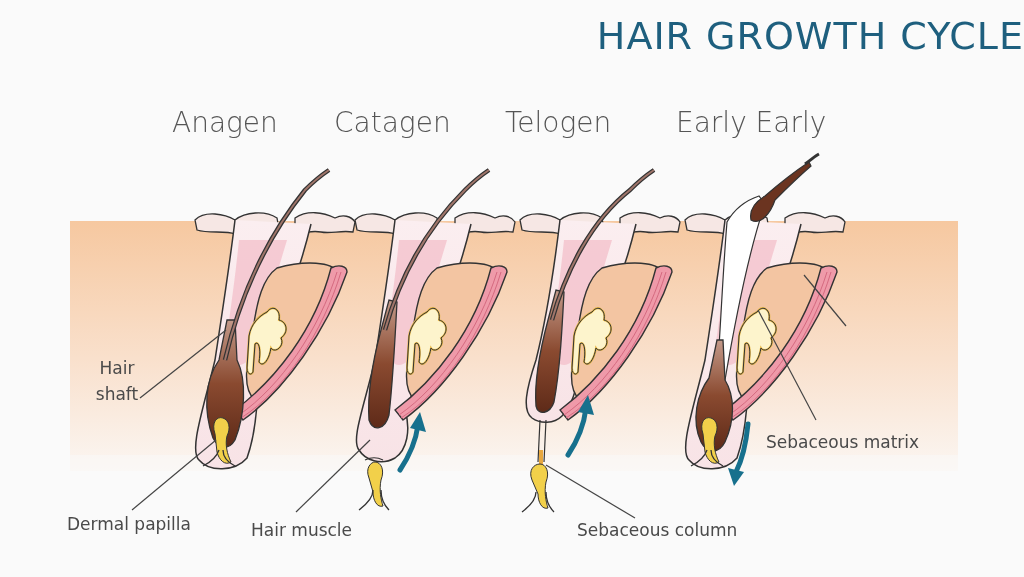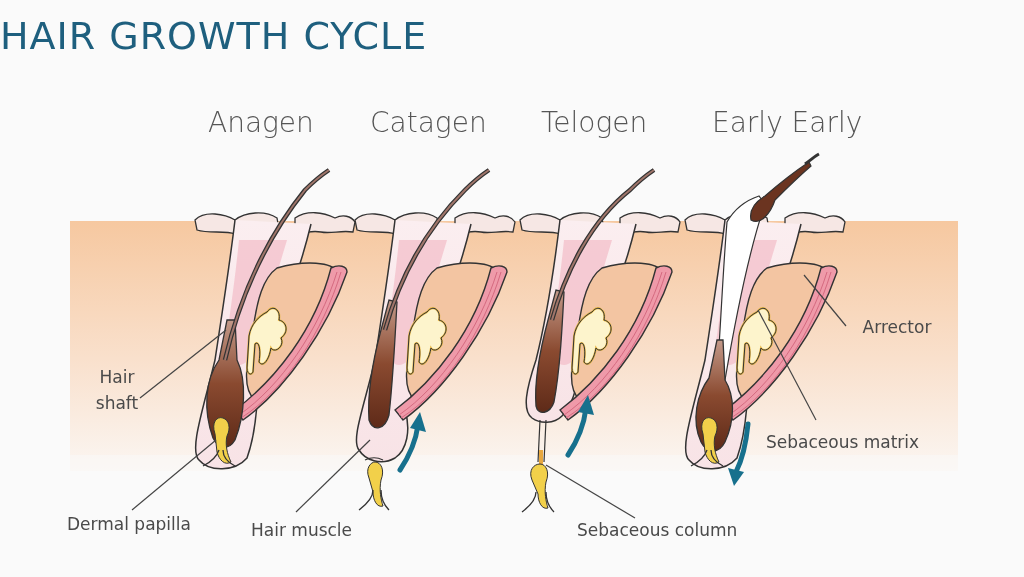--- a/index.html
+++ b/index.html
@@ -1,22 +1,22 @@
 <!DOCTYPE html>
 <html><head>
 <meta charset="utf-8">
 <style>
   html, body { margin: 0; padding: 0; background: #fafafa; }
   body { width: 1024px; height: 577px; position: relative; overflow: hidden;
          font-family: "Liberation Sans", sans-serif; }
-  .title { position: absolute; left: 0; width: 1024px; top: 14px; text-align: left;
+  .title { position: absolute; left: 0; width: 1024px; top: 14px; text-align: right;
            font-family: "DejaVu Sans", sans-serif; font-size: 38px; letter-spacing: 1px;
            color: #1e5f7e; font-weight: normal; margin: 0; }
   .stage-label { position: absolute; top: 106px; font-family: "DejaVu Sans", sans-serif;
-                 font-size: 28px; color: #555; font-weight: 300; white-space: nowrap; margin-left: 36px; }
+                 font-size: 28px; color: #555; font-weight: 300; white-space: nowrap; }
   .lbl { position: absolute; font-family: "DejaVu Sans", sans-serif; font-size: 17px;
          color: #4a4a4a; white-space: nowrap; line-height: 26px; }
   .lbl.c { text-align: center; }
   svg.art { position: absolute; left: 0; top: 0; }
 </style>
 </head>
 <body>
 
 <h1 class="title">HAIR GROWTH CYCLE</h1>
 
@@ -145,23 +145,22 @@
   <g stroke="#444" stroke-width="1.2" fill="none">
     <line x1="140" y1="398" x2="226" y2="330"></line>
     <line x1="132" y1="510" x2="216" y2="440"></line>
     <line x1="296" y1="512" x2="370" y2="440"></line>
     <line x1="635" y1="518" x2="546" y2="465"></line>
     <line x1="846" y1="326" x2="804" y2="275"></line>
     <line x1="816" y1="420" x2="758" y2="310"></line>
   </g>
 </svg>
 
-<div class="lbl c" style="left:92px; top:364px; width:50px">
+<div class="lbl c" style="left:92px; top:355px; width:50px">
   <div>Hair</div>
   <div>shaft</div>
 </div>
 <div class="lbl" style="left:67px; top:511px">Dermal papilla</div>
 <div class="lbl" style="left:251px; top:517px">Hair muscle</div>
 <div class="lbl" style="left:577px; top:517px">Sebaceous column</div>
 <div class="lbl c" style="left:842px; top:314px; width:110px">
-  <div>Arrector</div>
 </div>
 <div class="lbl" style="left:766px; top:429px">Sebaceous matrix</div>
 
 </body></html>

